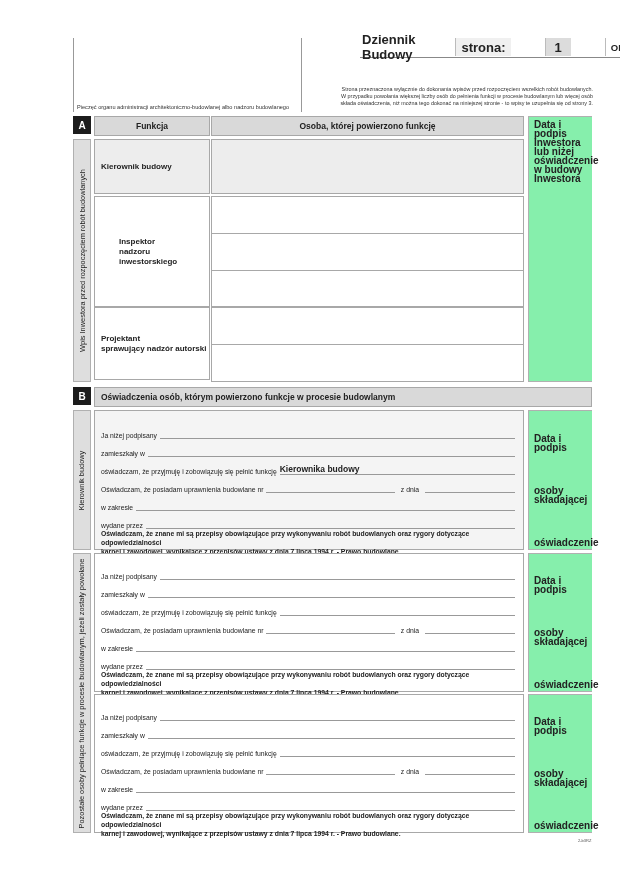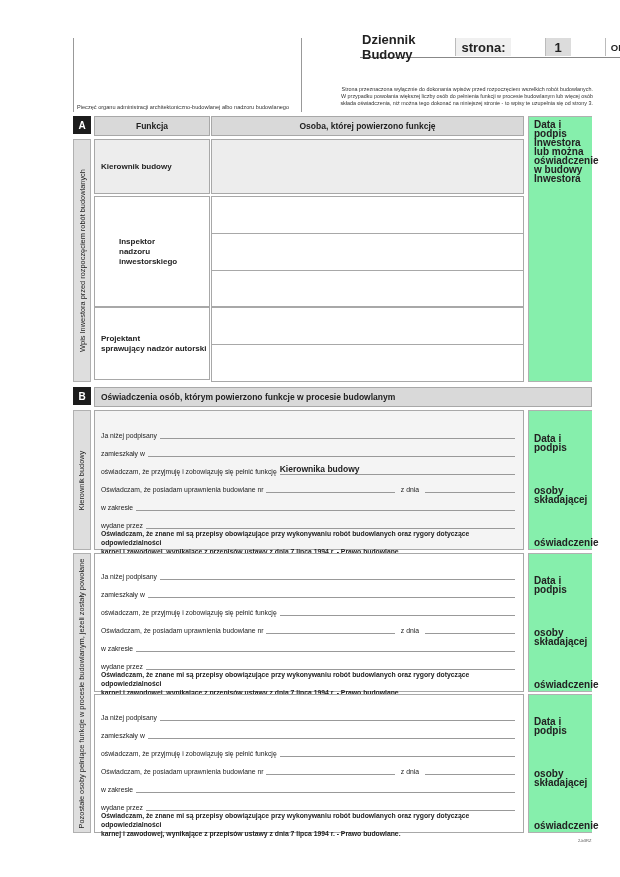--- a/index.html
+++ b/index.html
@@ -68,21 +68,21 @@
   <div>składa oświadczenia, niż można tego dokonać na niniejszej stronie - to wpisy te uzupełnia się od strony 3.</div>
 </div>
 
 <div class="abs sec-marker" style="left:73px; top:116px;">A</div>
 <div class="abs hdr-cell" style="left:94px; top:116px; width:116px; height:20px;">Funkcja</div>
 <div class="abs hdr-cell" style="left:211px; top:116px; width:313px; height:20px;">Osoba, której powierzono funkcję</div>
 
 <div class="abs sign-col" style="left:528px; top:116px; width:64px; height:266px;">
   <div>Data i podpis</div>
   <div>Inwestora</div>
-  <div>lub można</div>
+  <div>lub niżej</div>
   <div>oświadczenie</div>
   <div>w budowy</div>
   <div>Inwestora</div>
 </div>
 
 <div class="abs side-label" style="left:73px; top:139px; width:18px; height:243px;">
   <span>Wpis Inwestora przed rozpoczęciem robót budowlanych</span>
 </div>
 
 <div class="abs cell cell-gray func-label" style="left:94px; top:139px; width:116px; height:55px;">

